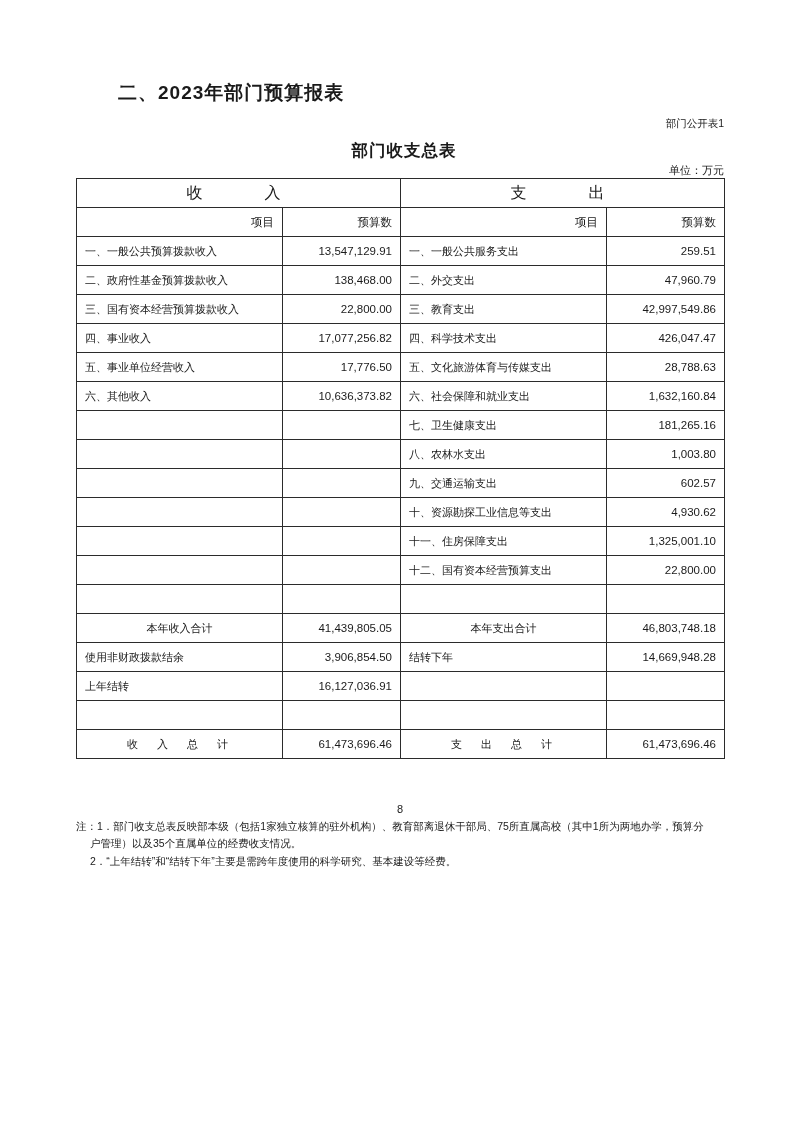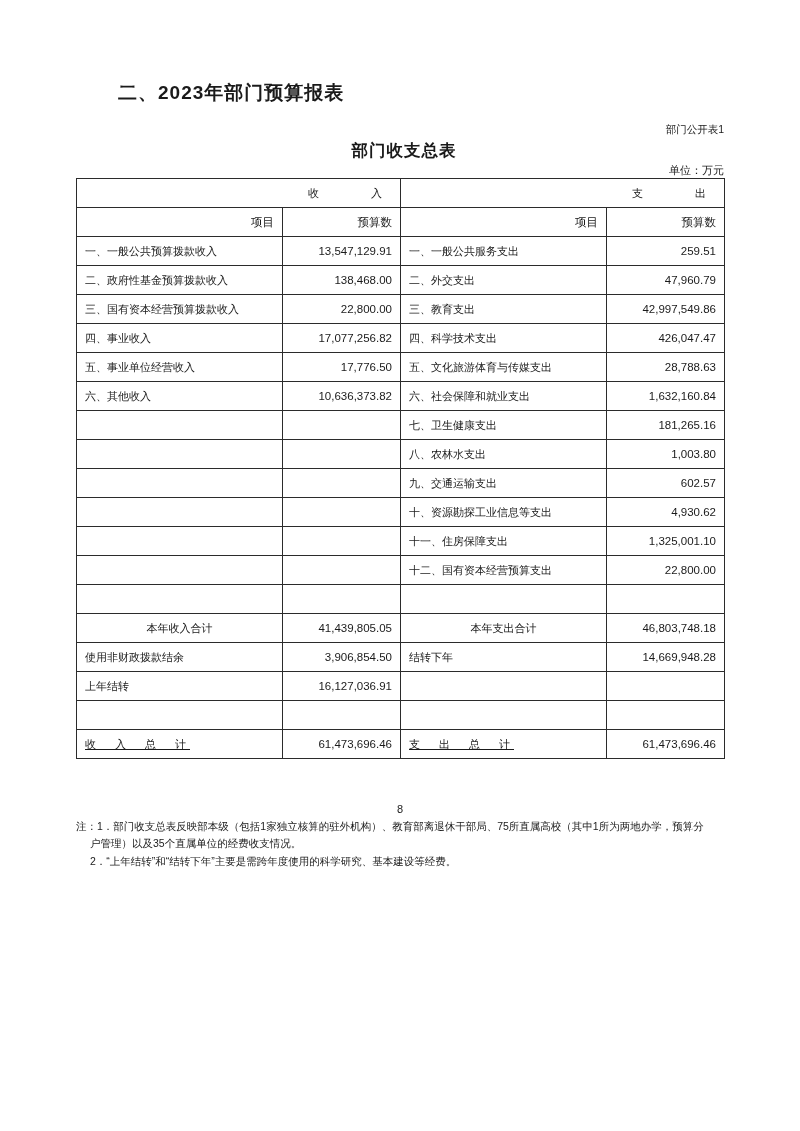--- a/index.html
+++ b/index.html
@@ -27,21 +27,21 @@
     left: 118px;
     top: 80px;
     font-size: 19px;
     font-weight: bold;
     letter-spacing: 1px;
     font-family: "Liberation Sans", "DejaVu Sans", sans-serif;
   }
   .form-code {
     position: absolute;
     right: 76px;
-    top: 123px;
+    top: 117px;
     font-size: 10.5px;
     font-family: "Liberation Sans", "DejaVu Sans", sans-serif;
   }
   .table-title {
     position: absolute;
     left: 0; right: 0;
     top: 140px;
     text-align: center;
     font-size: 16.5px;
     font-weight: bold;
@@ -68,44 +68,43 @@
   table.budget td {
     border: 1px solid #2b2b2b;
     height: 28px;
     padding: 0 8px;
     vertical-align: middle;
     font-family: "Liberation Sans", "DejaVu Sans", sans-serif;
     white-space: nowrap;
     overflow: hidden;
   }
   .grp-head {
-    text-align: right;
+    text-align: center;
     letter-spacing: 10px;
-    font-size: 11px;
+    font-size: 16px;
   }
   .col-head {
     text-align: right;
     font-size: 11.5px;
   }
   .item {
     text-align: left;
   }
   .num {
     text-align: right;
     font-family: "Liberation Serif", "DejaVu Serif", serif;
     font-size: 11.5px;
     padding-right: 10px;
   }
   .ctr {
     text-align: center;
   }
   .total-ctr {
-    text-align: left;
+    text-align: center;
     letter-spacing: 4px;
-    text-decoration: underline;
   }
   .notes {
     position: absolute;
     left: 76px;
     top: 818px;
     width: 652px;
     font-size: 10.5px;
     line-height: 1.65;
     font-family: "Liberation Sans", "DejaVu Sans", sans-serif;
   }

